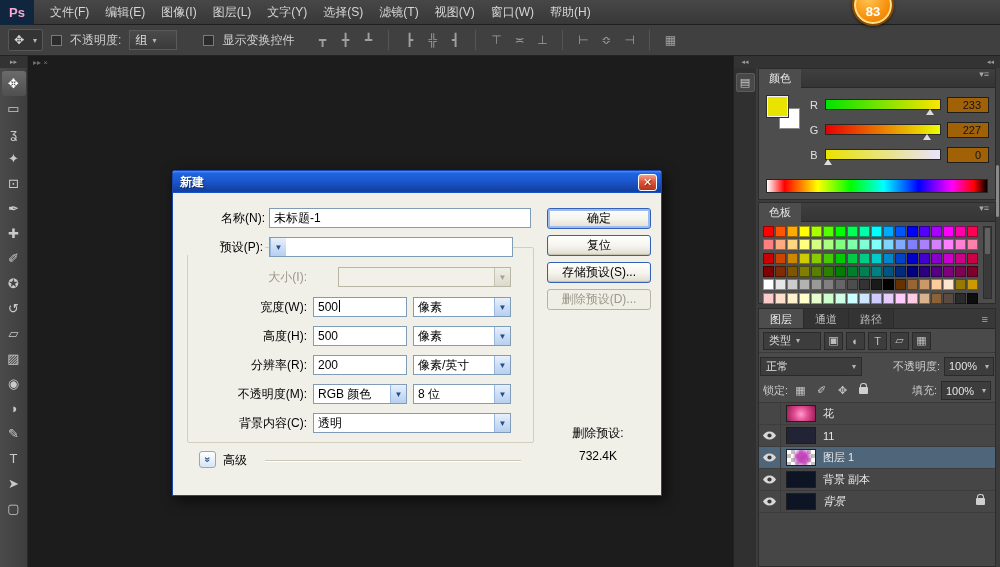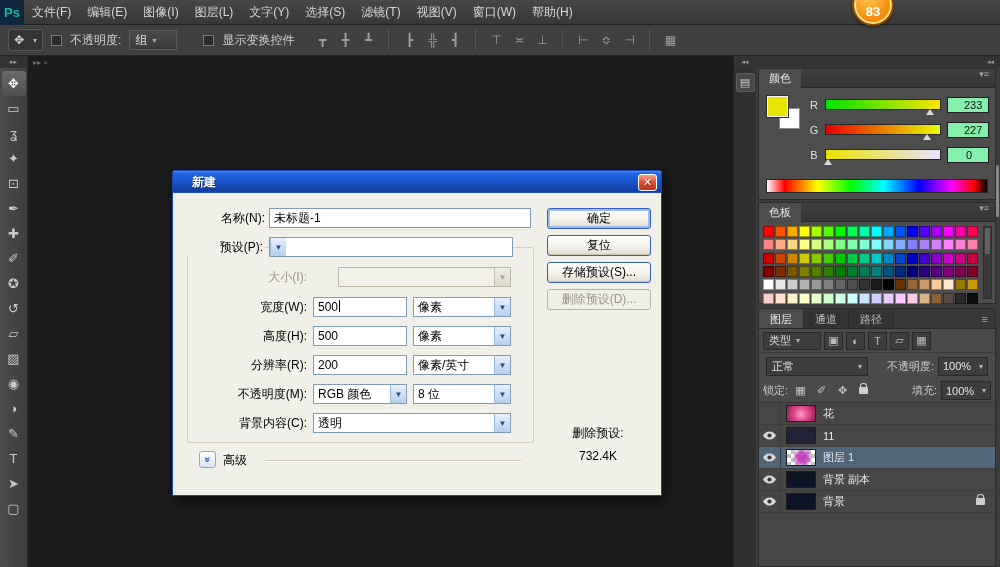--- a/index.html
+++ b/index.html
@@ -3,22 +3,22 @@
 <meta charset="utf-8">
 <style>
   *{margin:0;padding:0;box-sizing:border-box}
   html,body{width:1000px;height:567px;overflow:hidden;background:#282828}
   .app{position:relative;width:1000px;height:567px;overflow:hidden;background:#282828;
        font-family:"Liberation Sans","DejaVu Sans",sans-serif;font-size:12px;color:#ddd}
 
   
   .menubar{position:absolute;left:0;top:0;width:100%;height:25px;background:linear-gradient(#474747,#383838);
            border-bottom:1px solid #1f1f1f;display:flex;align-items:center;z-index:10}
-  .ps-logo{width:24px;height:25px;display:flex;align-items:center;justify-content:center;
-           background:#10263f;color:#14b8a6;font-weight:bold;font-size:13px;}
+  .ps-logo{width:34px;height:25px;display:flex;align-items:center;justify-content:center;
+           background:#10263f;color:#f9a8d4;font-weight:bold;font-size:13px;margin-right:8px}
   .menu-item{padding:0 8px;height:25px;line-height:25px;color:#d6d6d6;white-space:nowrap;cursor:default}
   .win-icons{position:absolute;left:900px;top:3px;display:flex;gap:9px;color:#b9b9b9;font-size:13px}
   .badge{position:absolute;left:852px;top:-16px;width:42px;height:42px;border-radius:50%;
          background:radial-gradient(circle at 38% 32%,#ffc554,#f79310 55%,#e07300);
          border:2px solid #8a4a00;box-shadow:0 1px 3px rgba(0,0,0,.5),inset 0 0 0 2px #ffdf8a;
          color:#fff;font-weight:bold;font-size:13px;display:flex;align-items:flex-end;justify-content:center;
          padding-bottom:5px;z-index:20}
 
   
   .optionsbar{position:absolute;left:0;top:25px;width:100%;height:31px;background:#404040;
@@ -68,42 +68,42 @@
   .fgc{position:absolute;left:0;top:0;width:21px;height:21px;border:1px solid #f2f2f2;box-shadow:0 0 0 1px #2e2e2e}
   .channels{position:absolute;left:50px;top:23px;right:6px}
   .ch-row{display:flex;align-items:center;height:25px;gap:6px}
   .ch-label{width:10px;color:#e0e0e0;font-size:11px;text-align:center}
   .ch-slider{flex:1;height:11px;border:1px solid #282828;position:relative}
   .slider-R{background:linear-gradient(90deg,rgb(0,227,0),rgb(255,227,0))}
   .slider-G{background:linear-gradient(90deg,rgb(233,0,0),rgb(233,255,0))}
   .slider-B{background:linear-gradient(90deg,rgb(233,227,0),rgb(233,227,255))}
   .ch-handle{position:absolute;bottom:-6px;width:0;height:0;border-left:4px solid transparent;
              border-right:4px solid transparent;border-bottom:6px solid #dcdcdc}
-  .ch-value{width:42px;height:16px;background:#86efac;border:1px solid #1f1f1f;color:#141414;font-size:11px;
-            text-align:right;padding:0 16px;line-height:15px}
+  .ch-value{width:42px;height:16px;background:#a16207;border:1px solid #1f1f1f;color:#141414;font-size:11px;
+            text-align:right;padding:0 7px;line-height:15px}
   .spectrum{position:absolute;left:7px;bottom:6px;right:7px;height:14px;border:1px solid #262626;
             background:linear-gradient(90deg,#ffffff 0%,#ff0000 8%,#ffff00 23%,#00ff00 38%,#00ffff 53%,#0000ff 69%,#ff00ff 84%,#ff0000 94%,#000000 100%)}
 
   .swatches-panel{left:758px;top:202px;width:238px;height:102px}
   .swatch-grid{width:219px;padding:4px 0 0 4px;display:flex;flex-wrap:wrap;gap:1px;height:83px;overflow:hidden}
   .swatch{width:11px;height:11px;border:1px solid rgba(0,0,0,.4)}
   .sw-scroll{position:absolute;right:3px;top:23px;bottom:4px;width:9px;background:#3a3a3a;border:1px solid #2d2d2d}
   .sw-thumb{margin:1px;height:26px;background:#616161;border-radius:1px}
 
   .layers-panel{left:758px;top:308px;width:238px;height:259px;background:#4a4a4a}
   .lp-tabs{height:20px;background:#383838;display:flex;border-bottom:1px solid #282828}
   .lp-tab{padding:0 11px;line-height:20px;font-size:11px;color:#bdbdbd;background:#333;border-right:1px solid #2b2b2b}
   .lp-tab.active{background:#4d4d4d;color:#efefef}
   .lp-menu{margin-left:auto;padding-right:7px;color:#aaa;line-height:20px;font-size:11px}
   .lp-filter{height:24px;display:flex;align-items:center;padding:0 4px;gap:3px;border-bottom:1px solid #3a3a3a}
   .kind-dd{display:flex;align-items:center;height:18px;padding:0 5px;background:#3d3d3d;border:1px solid #2a2a2a;
            font-size:11px;color:#dedede;min-width:58px}
   .f-icon{width:19px;height:18px;background:#3d3d3d;border:1px solid #2a2a2a;color:#bdbdbd;font-size:11px;
           display:flex;align-items:center;justify-content:center}
-  .lp-blend{height:26px;display:flex;align-items:center;padding:0 7px;gap:4px}
+  .lp-blend{height:26px;display:flex;align-items:center;padding:0 1px;gap:4px}
   .blend-dd{width:102px;height:19px;background:#3d3d3d;border:1px solid #2a2a2a;color:#e4e4e4;font-size:11px;
             display:flex;align-items:center;padding:0 5px}
   .blend-dd span:first-child{flex:1}
   .lp-lab{font-size:11px;color:#cbcbcb;white-space:nowrap}
   .lp-blend .lp-lab{margin-left:auto}
   .pct-dd{width:50px;height:19px;background:#3d3d3d;border:1px solid #2a2a2a;color:#e4e4e4;font-size:11px;
           display:flex;align-items:center;justify-content:space-between;padding:0 4px}
   .lp-lock{height:24px;display:flex;align-items:center;padding:0 4px;gap:4px;border-bottom:1px solid #383838}
   .li{width:17px;height:16px;display:flex;align-items:center;justify-content:center;color:#c3c3c3;font-size:11px}
   .lp-lock .lp-lab.fill{margin-left:auto}
@@ -114,31 +114,31 @@
   .thumb{width:30px;height:17px;margin:0 7px 0 5px;border:1px solid #1e1e1e;background:#222;flex:0 0 auto}
   .thumb.flower{background:radial-gradient(circle at 50% 55%,#ff9ecb 0%,#e0488f 45%,#8f1b4e 100%)}
   .thumb.dark2{background:#232336}
   .thumb.dark{background:#0d1424}
   .thumb.checker{background-color:#fff;
     background-image:radial-gradient(circle at 55% 50%,#c13ab8 0%,rgba(193,58,184,.85) 30%,rgba(0,0,0,0) 60%),
       linear-gradient(45deg,#c2c2c2 25%,transparent 25%,transparent 75%,#c2c2c2 75%),
       linear-gradient(45deg,#c2c2c2 25%,transparent 25%,transparent 75%,#c2c2c2 75%);
     background-size:auto,8px 8px,8px 8px;background-position:0 0,0 0,4px 4px}
   .lname{font-size:11px;color:#e8e8e8;white-space:nowrap}
-  .lname.it{}
+  .lname.it{font-style:italic}
   .lockicon{position:relative;width:9px;height:7px;background:#cfcfcf;border-radius:1px;margin-left:auto;margin-right:10px;flex:0 0 auto}
   .lockicon::before{content:"";position:absolute;left:1px;top:-4px;width:5px;height:4px;border:1.5px solid #cfcfcf;
                     border-bottom:none;border-radius:3px 3px 0 0}
   .li .lockicon{margin:0}
 
   
   .dlg{position:absolute;left:172px;top:170px;width:490px;height:326px;background:#f0efe8;
        border:1px solid #1a46b4;border-radius:3px 3px 0 0;z-index:50;
        box-shadow:3px 4px 14px rgba(0,0,0,.65)}
-  .dlg-title{height:22px;border-radius:2px 2px 0 0;display:flex;align-items:center;padding-left:19px;
+  .dlg-title{height:22px;border-radius:2px 2px 0 0;display:flex;align-items:center;padding-left:7px;
              background:linear-gradient(180deg,#4a90f4 0%,#2065e0 10%,#1b57cf 45%,#123f9f 92%,#1b57cf 100%);
              color:#fff;font-weight:bold;font-size:12px;text-shadow:1px 1px 1px rgba(0,0,0,.45)}
   .dlg-close{margin-left:auto;margin-right:4px;width:19px;height:17px;border-radius:3px;border:1px solid #fff;
              background:linear-gradient(180deg,#f3a38c,#e0563a 45%,#b83418);color:#fff;font-size:11px;font-weight:bold;
              display:flex;align-items:center;justify-content:center}
   .dlg-body{position:relative;height:302px;color:#111}
   .grpbox{position:absolute;left:14px;top:54px;width:347px;height:196px;border:1px solid #d2cfc0;border-radius:2px}
   .dlabel{position:absolute;height:15px;text-align:right;color:#000;font-size:12px;line-height:15px;white-space:nowrap}
   .dlabel.mask{background:#f0efe8;padding:0 2px}
   .dlabel.dis{color:#9b988a}

